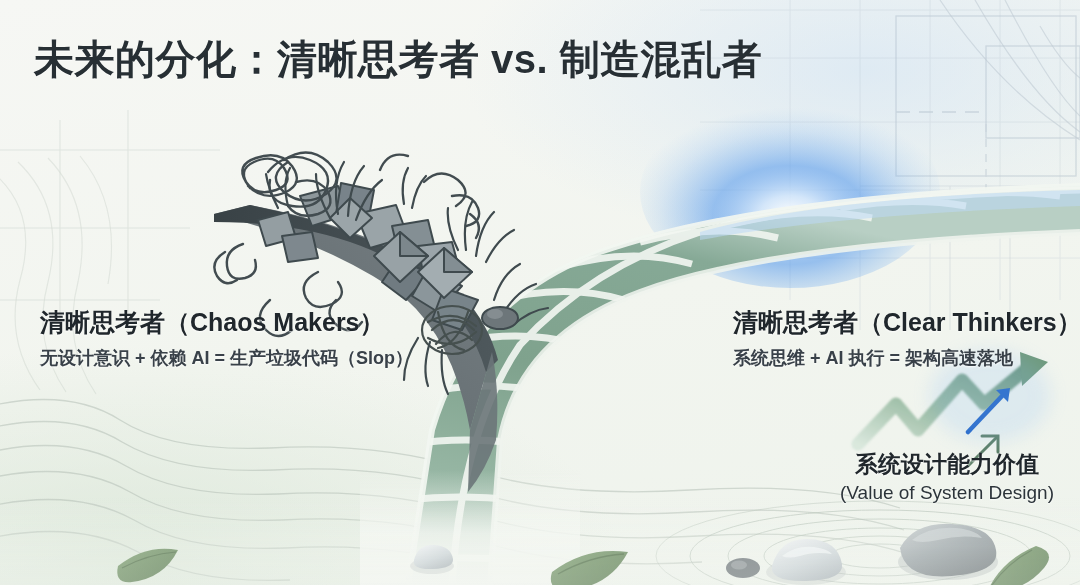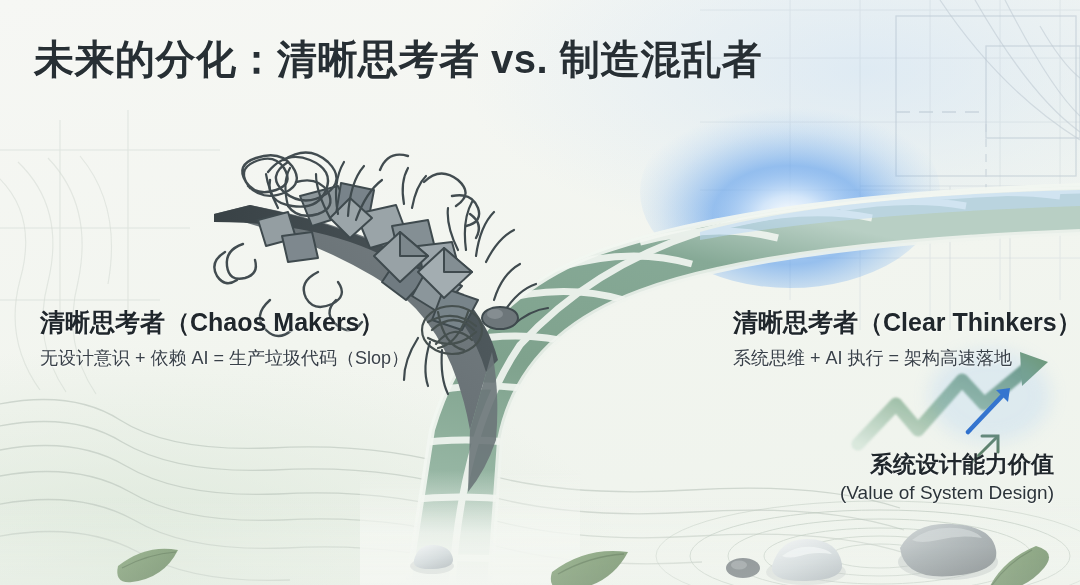--- a/index.html
+++ b/index.html
@@ -24,28 +24,28 @@
     text-shadow:0 1px 0 rgba(255,255,255,.6);
   }
 
   
   .caption{position:absolute;white-space:nowrap;}
   .caption .head{
     font-size:25px;font-weight:bold;color:#20272c;line-height:1.3;
     text-shadow:0 1px 2px rgba(255,255,255,.85);
   }
   .caption .sub{
-    font-size:18px;font-weight:400;color:#394149;line-height:1.45;margin-top:6px;
+    font-size:18px;font-weight:700;color:#394149;line-height:1.45;margin-top:6px;
     text-shadow:0 1px 2px rgba(255,255,255,.85);
   }
   .cap-left{left:40px;top:306px;}
   .cap-right{left:733px;top:306px;}
 
   
-  .value-note{position:absolute;left:840px;top:450px;white-space:nowrap;text-align:right;}
+  .value-note{position:absolute;left:840px;top:450px;white-space:nowrap;text-align:center;}
   .value-note .vn-cn{
     font-size:23px;font-weight:bold;color:#20272c;line-height:1.25;
     text-shadow:0 1px 2px rgba(255,255,255,.85);
   }
   .value-note .vn-en{
     font-size:19px;color:#2c343a;line-height:1.3;margin-top:2px;
     text-shadow:0 1px 2px rgba(255,255,255,.85);
   }
 </style>
 </head>

